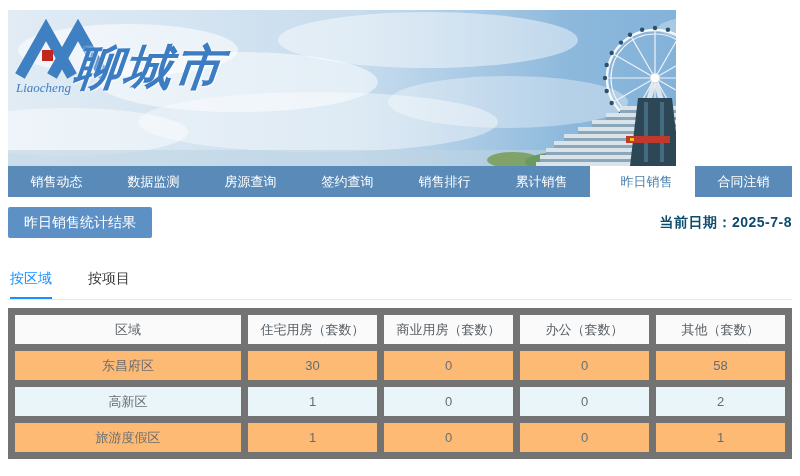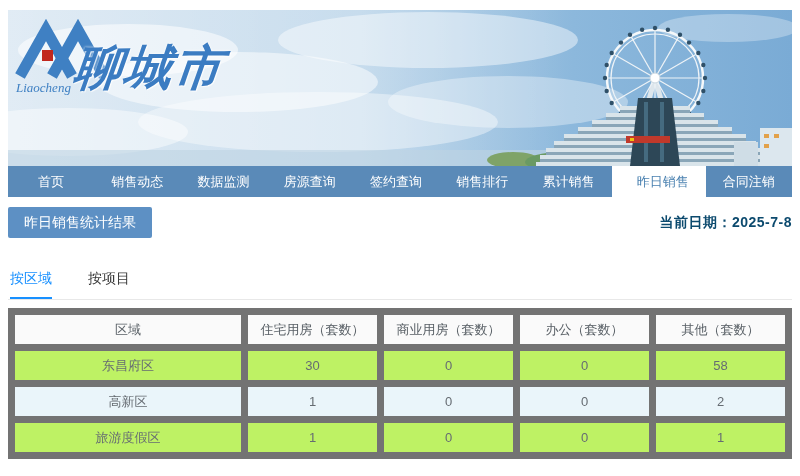--- a/index.html
+++ b/index.html
@@ -1,21 +1,21 @@
 <!DOCTYPE html>
 <html style="--nav-blue: #5a8ab8; --badge-blue: #5d90c4; --active-blue: #1890ff; --stripe: #eaf5fa;"><head>
 <meta charset="utf-8">
 <style>
   * { margin:0; padding:0; box-sizing:border-box; }
   html,body { width:800px; height:476px; background:#fff; overflow:hidden;
     font-family:"Liberation Sans", sans-serif; }
   .page { position:relative; margin:10px 8px 0 8px; width:784px; }
 
   
-  .hero { position:relative; width:784px; height:156px; overflow:hidden; }
+  .hero { position:relative; width:668px; height:156px; overflow:hidden; }
   .hero svg { position:absolute; left:0; top:0; }
   .hero-city {
     position:absolute; left:66px; top:26px;
     font-family:"Liberation Serif", serif; font-style:italic; font-weight:bold;
     font-size:48px; color:#3b7cc2; letter-spacing:2px;
     text-shadow:0 0 3px rgba(255,255,255,.9), 1px 1px 0 rgba(255,255,255,.7);
     transform:skewX(-6deg);
   }
   .hero-title {
     position:absolute; left:190px; top:44px;
@@ -45,21 +45,21 @@
     border-bottom:2px solid transparent; cursor:pointer; }
   .tab.active { color:var(--active-blue,#1890ff);
     border-bottom-color:var(--active-blue,#1890ff); }
 
   
   table { margin-top:8px; width:784px; border-collapse:collapse;
     border:1px solid #efefef; }
   th, td { border:7px solid #737373; text-align:center; height:36px;
     font-size:13px; }
   th { background:#fafafa; color:#596066; font-weight:normal; }
-  td { color:#666c72; background:#bef264; }
+  td { color:#666c72; background:#fdba74; }
   tr.striped td { background:var(--stripe,#eaf5fa); }
 </style>
 </head>
 <body>
 
 <div class="page">
 
   <div class="hero">
     <svg width="784" height="156" viewBox="0 0 784 156">
       <defs>
@@ -176,21 +176,20 @@
         <polyline points="12,66 38,20 64,66" fill="none" stroke="#3f80c3" stroke-width="11"></polyline>
         <polyline points="44,66 70,20 96,66" fill="none" stroke="#3f80c3" stroke-width="11"></polyline>
         <rect x="34" y="40" width="11" height="11" fill="#c1271d"></rect>
         <text x="8" y="82" font-size="13" font-style="italic" fill="#3f80c3" font-family="Liberation Serif, serif">Liaocheng</text>
       </g>
     </svg>
     <span class="hero-city">聊城市</span>
   </div>
 
   <div class="nav">
-      <div class="nav-item">首页</div>
       <div class="nav-item">销售动态</div>
       <div class="nav-item">数据监测</div>
       <div class="nav-item">房源查询</div>
       <div class="nav-item">签约查询</div>
       <div class="nav-item">销售排行</div>
       <div class="nav-item">累计销售</div>
       <div class="nav-item active">昨日销售</div>
       <div class="nav-item">合同注销</div>
     </div>
 

